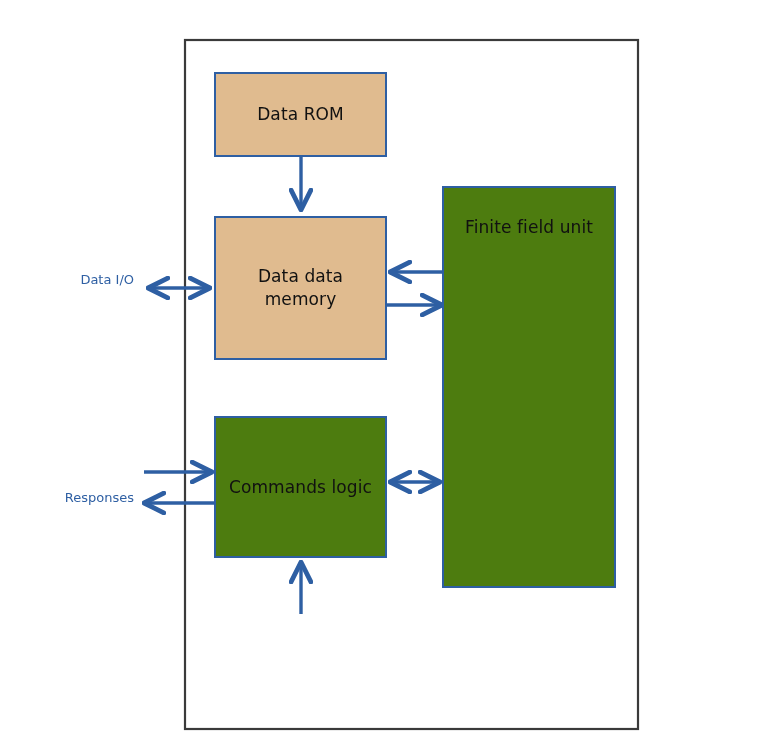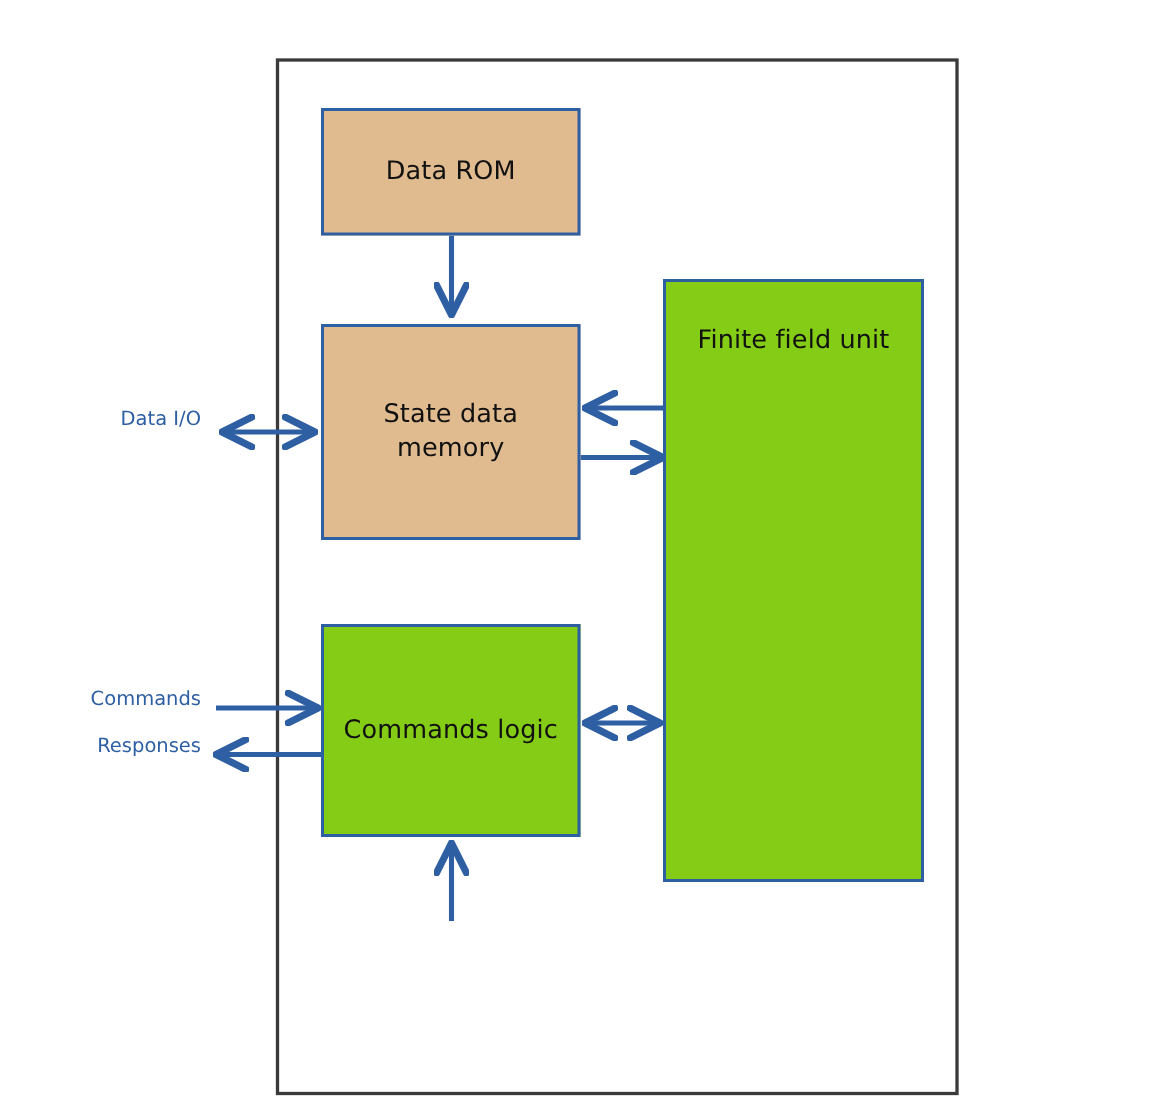--- a/index.html
+++ b/index.html
@@ -36,21 +36,21 @@
     justify-content: center;
     text-align: center;
     color: #111111;
     font-size: 17px;
     line-height: 1.35;
     letter-spacing: 0.1px;
     white-space: pre-line;
     z-index: 3;
   }
   .block.tan  { background: #E0BB8F; }
-  .block.blue { background: #84cc16; text-align: center; }
+  .block.blue { background: #4d7c0f; text-align: center; }
 
   
   .port-label {
     position: absolute;
     color: #2E5FA3;
     font-size: 13px;
     line-height: 1.2;
     white-space: nowrap;
     text-align: right;
     z-index: 4;
@@ -97,32 +97,31 @@
     <line x1="392" y1="466" x2="438" y2="466" stroke="#2E5FA3" stroke-width="3.4" marker-start="url(#ah-r)" marker-end="url(#ah-r)"></line>
 
     <line x1="301" y1="598" x2="301" y2="548" stroke="#2E5FA3" stroke-width="3.4" marker-end="url(#ah-r)"></line>
   </svg>
 
   <div class="block tan" id="block-data-rom">
     <span>Data ROM</span>
   </div>
 
   <div class="block tan" id="block-main-data-mem">
-    <span>State data
+    <span>Data data
 memory</span>
   </div>
 
   <div class="block blue" id="block-finite-field">
     <span>Finite field unit</span>
   </div>
 
   <div class="block blue" id="block-control-logic">
     <span>Commands logic</span>
   </div>
 
 
   <div class="port-label" id="label-data-io">Data I/O</div>
 
-  <div class="port-label" id="label-commands">Commands</div>
 
   <div class="port-label" id="label-responses">Responses</div>
 
 </div>
 
 </body></html>

